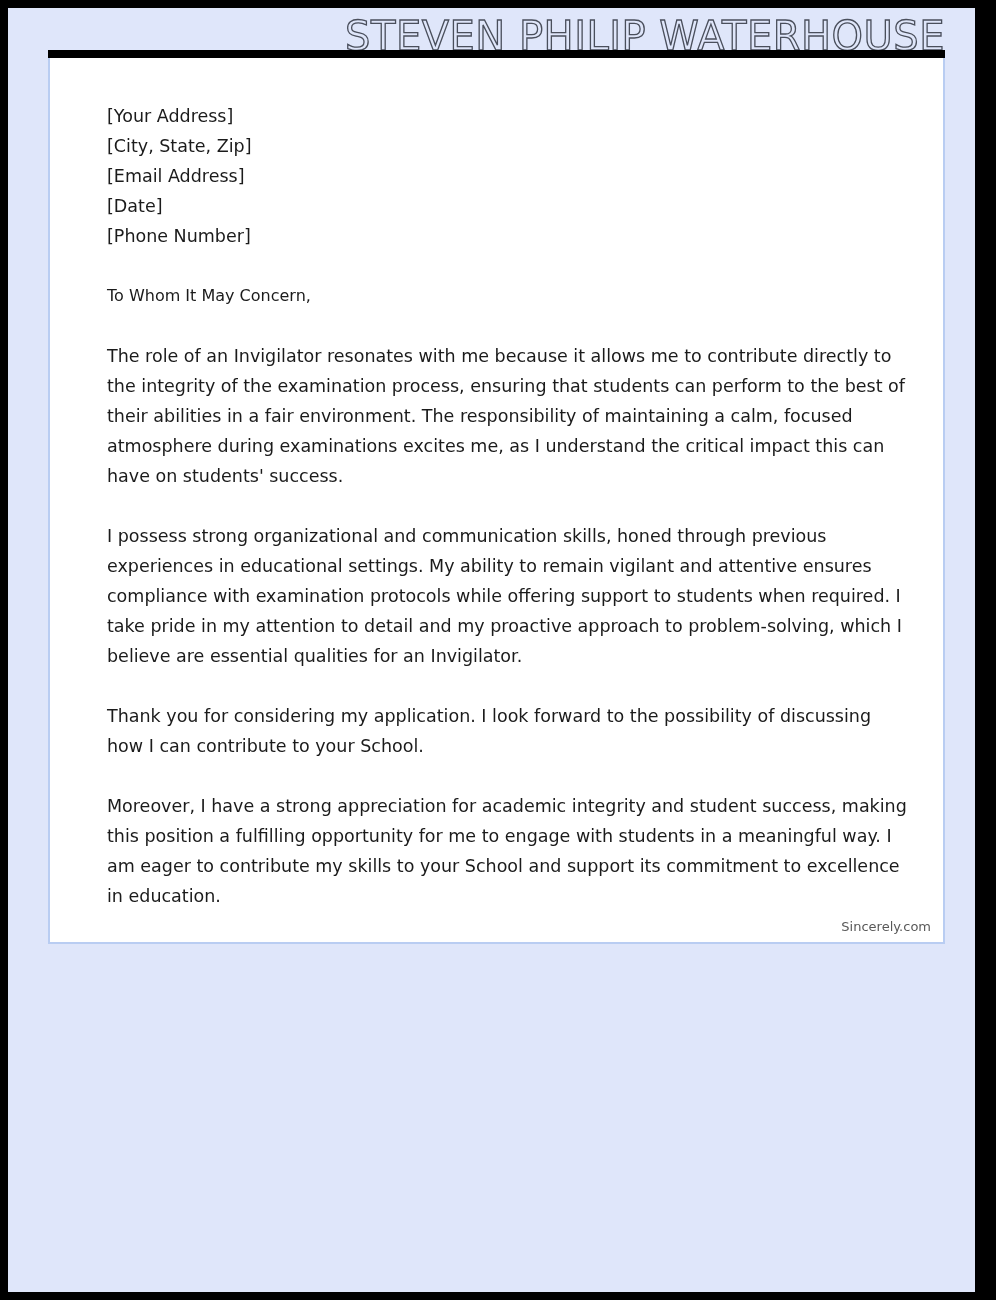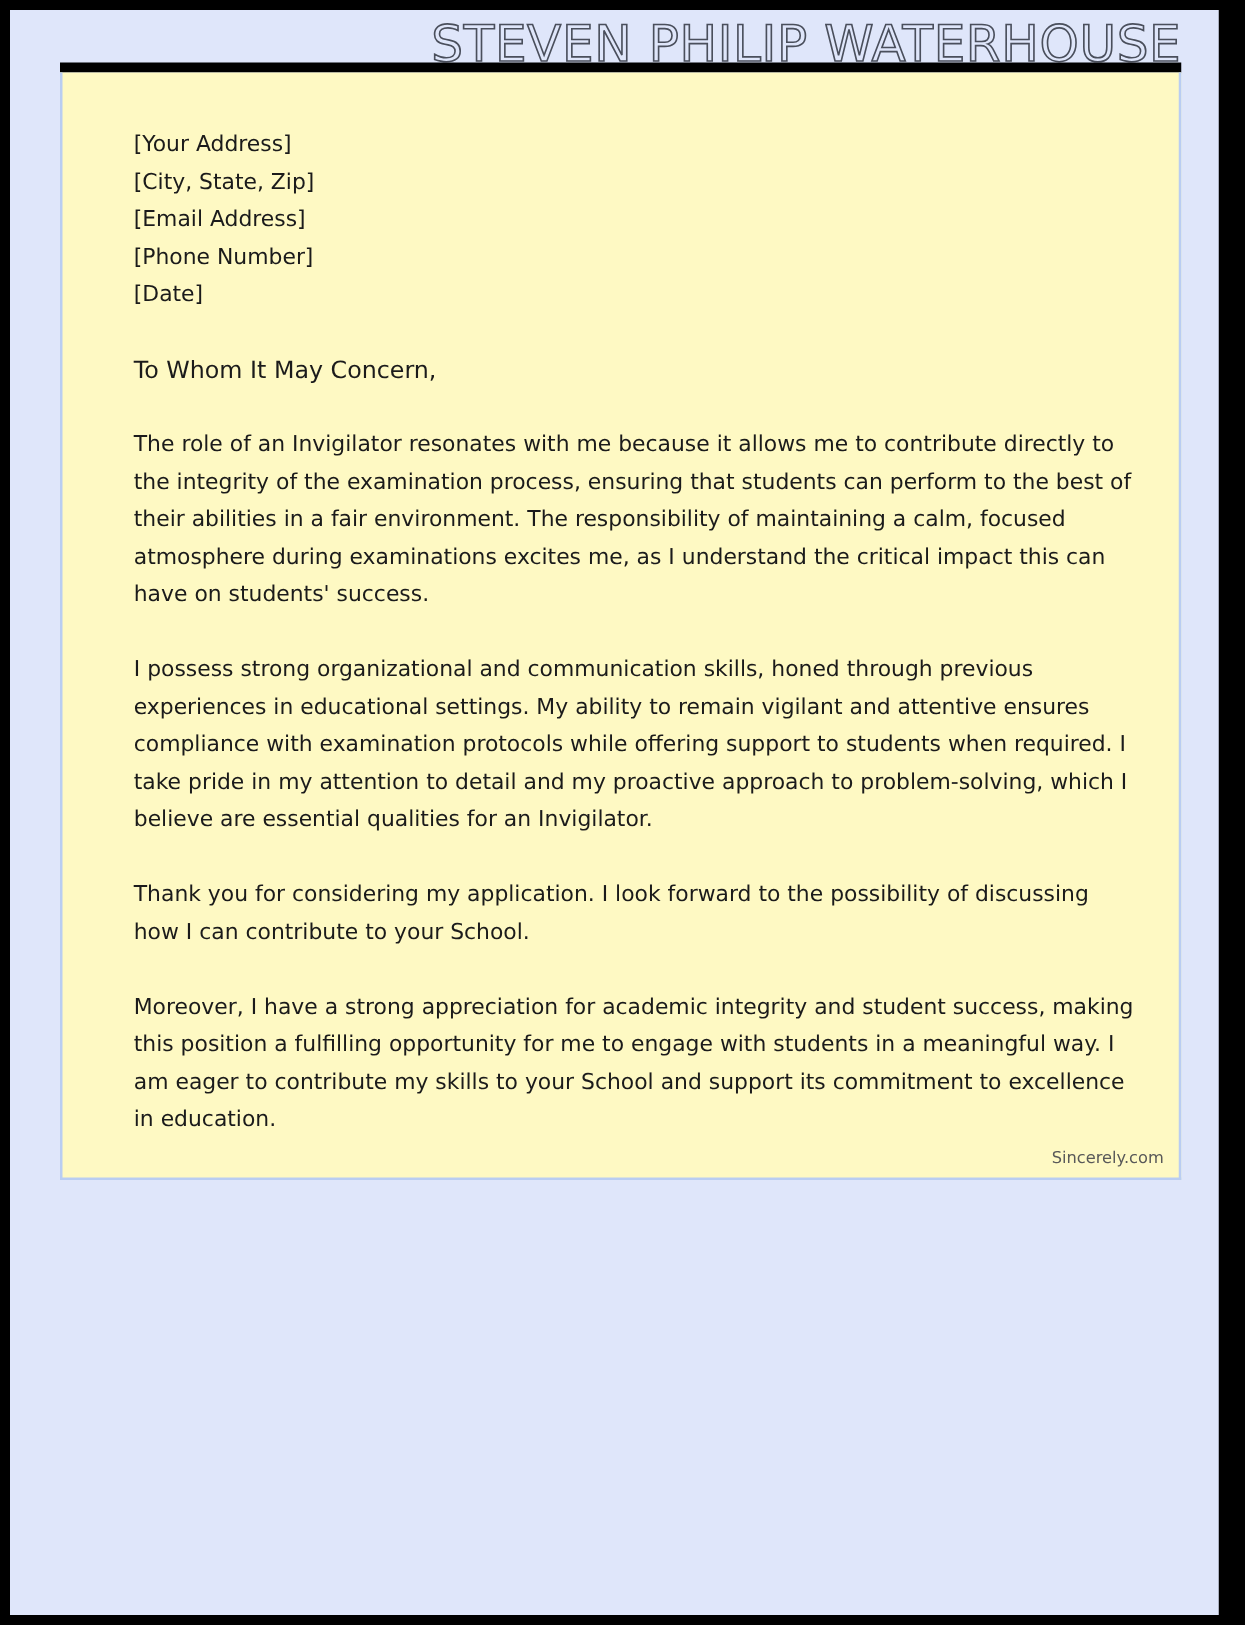--- a/index.html
+++ b/index.html
@@ -54,21 +54,21 @@
     background: #000000;
   }
 
   
   .letter-sheet {
     position: absolute;
     left: 40px;
     top: 50px;
     width: 897px;
     height: 886px;
-    background: #fef9c3;
+    background: #ffffff;
     border-left: 2px solid #b9cdf2;
     border-right: 2px solid #b9cdf2;
     border-bottom: 2px solid #b9cdf2;
     box-sizing: border-box;
     overflow: hidden;
   }
 
   .letter-body {
     position: absolute;
     left: 57px;
@@ -81,21 +81,21 @@
     line-height: 30px;
     color: #1b1b1b;
   }
   .addr-line {
     display: block;
     white-space: nowrap;
   }
 
   .salutation {
     margin-top: 30px;
-    font-size: 19px;
+    font-size: 16px;
     line-height: 30px;
     color: #1b1b1b;
   }
 
   .para {
     margin-top: 30px;
     font-size: 17.5px;
     line-height: 30px;
     color: #1b1b1b;
     text-align: left;
@@ -138,22 +138,22 @@
   <div class="header-rule"></div>
 
   <div class="letter-sheet">
 
     <div class="letter-body">
 
       <div class="addr-block">
         <span class="addr-line">[Your Address]</span>
         <span class="addr-line">[City, State, Zip]</span>
         <span class="addr-line">[Email Address]</span>
+        <span class="addr-line">[Date]</span>
         <span class="addr-line">[Phone Number]</span>
-        <span class="addr-line">[Date]</span>
       </div>
 
       <div class="salutation">To Whom It May Concern,</div>
 
       <p class="para">The role of an Invigilator resonates with me because it allows me to contribute directly to the integrity of the examination process, ensuring that students can perform to the best of their abilities in a fair environment. The responsibility of maintaining a calm, focused atmosphere during examinations excites me, as I understand the critical impact this can have on students' success.</p>
       <p class="para">I possess strong organizational and communication skills, honed through previous experiences in educational settings. My ability to remain vigilant and attentive ensures compliance with examination protocols while offering support to students when required. I take pride in my attention to detail and my proactive approach to problem-solving, which I believe are essential qualities for an Invigilator.</p>
       <p class="para">Thank you for considering my application. I look forward to the possibility of discussing how I can contribute to your School.</p>
       <p class="para">Moreover, I have a strong appreciation for academic integrity and student success, making this position a fulfilling opportunity for me to engage with students in a meaningful way. I am eager to contribute my skills to your School and support its commitment to excellence in education.</p>
 
       <div class="closing-block">

